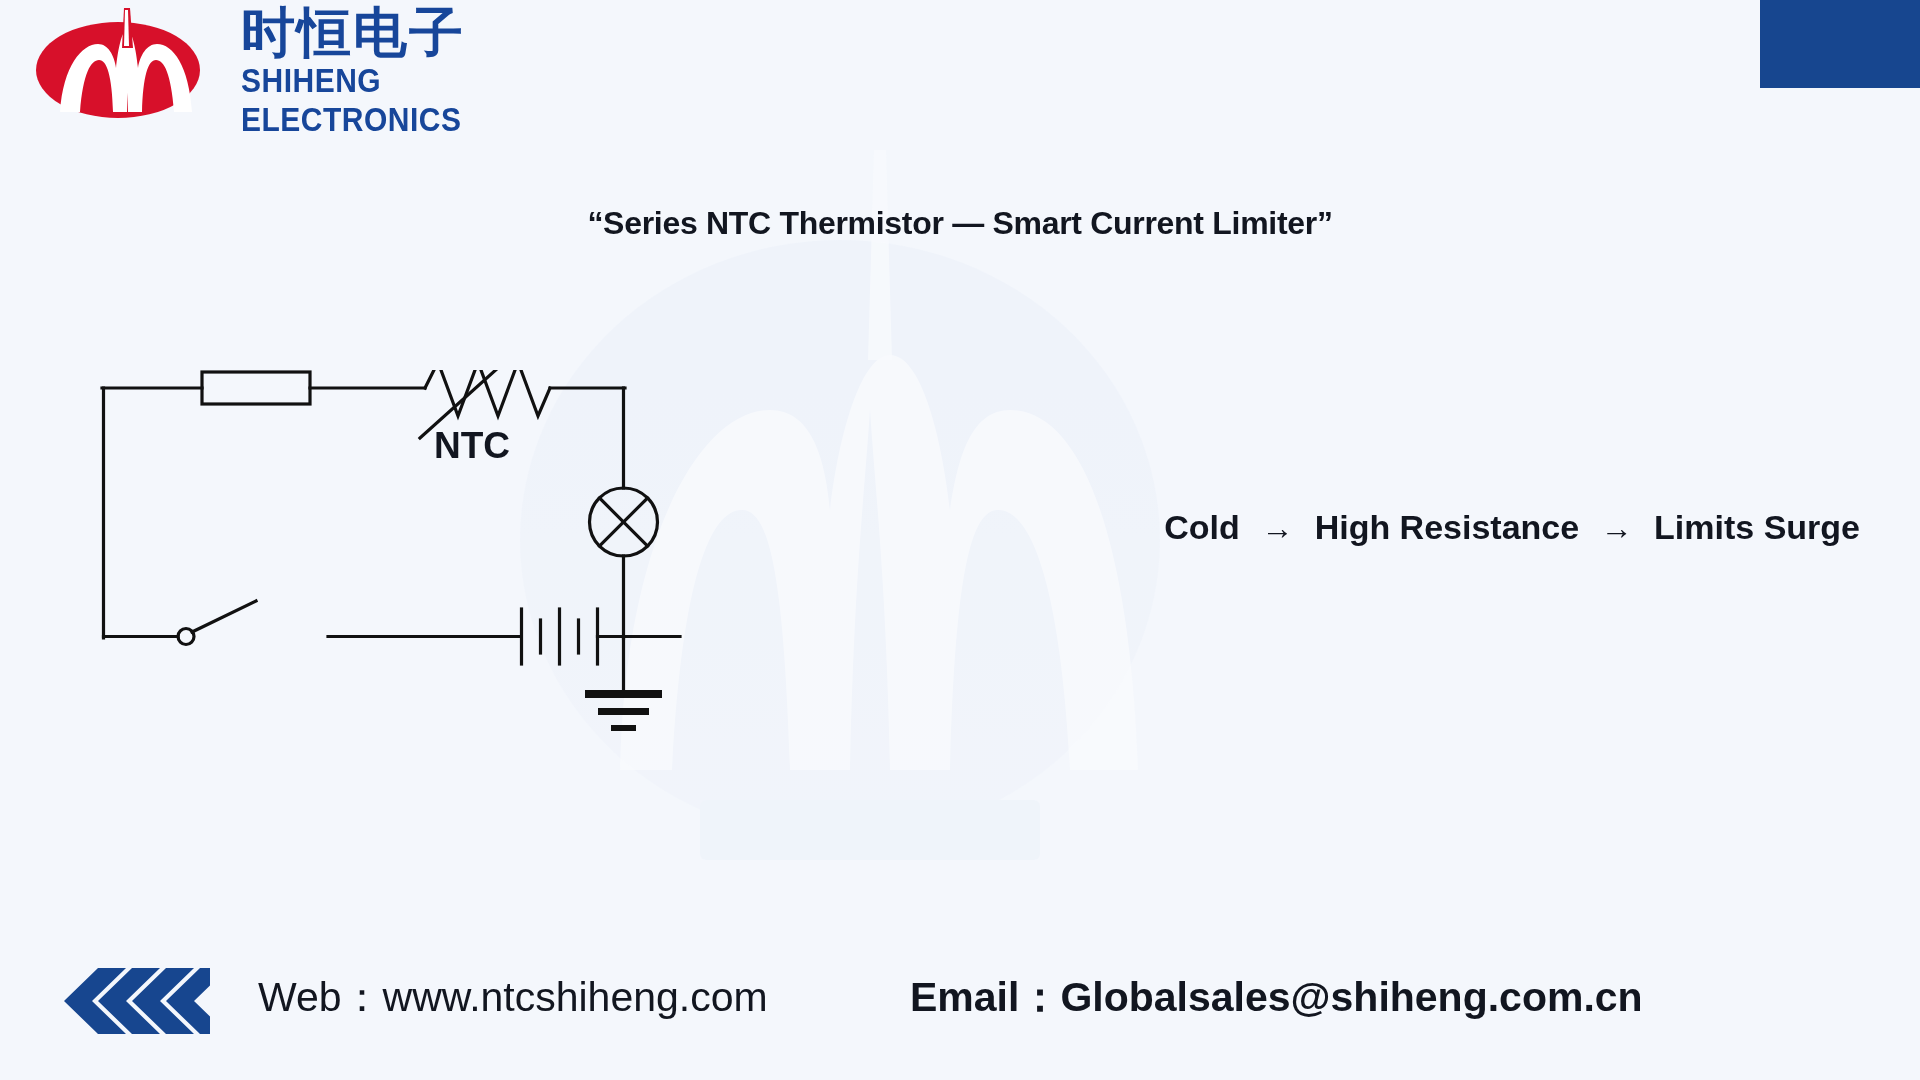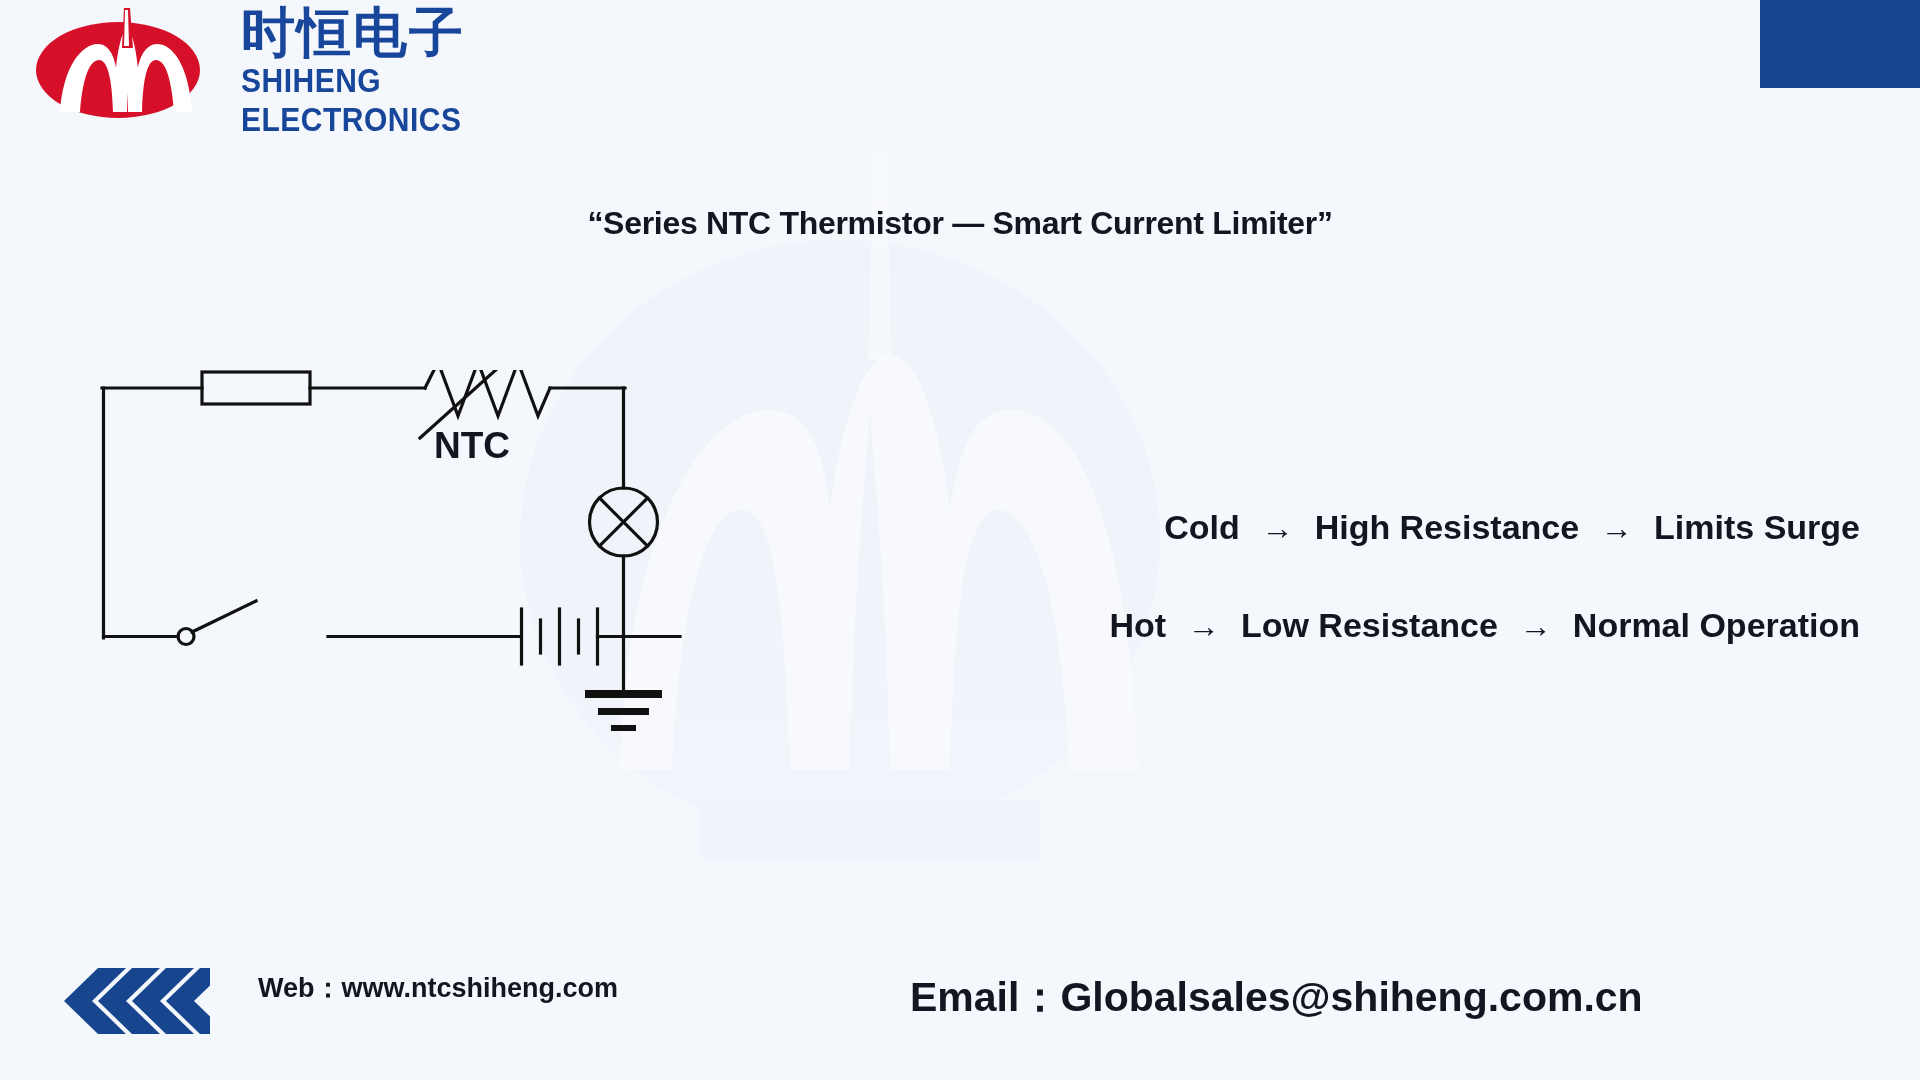--- a/index.html
+++ b/index.html
@@ -96,21 +96,21 @@
     height:76px;
   }
   .chev {
     position:absolute;
     left:50px; top:6px;
     width:160px; height:66px;
   }
   .footer-web {
     position:absolute;
     left:258px; top:8px;
-    font-size:27px; font-weight:bold; color:#121620;
+    font-size:41px; font-weight:normal; color:#121620;
     white-space:nowrap;
   }
   .footer-email {
     position:absolute;
     left:910px; top:8px;
     font-size:41px; font-weight:bold; color:#121620;
     white-space:nowrap;
   }
 </style>
 </head>
@@ -210,27 +210,20 @@
   </svg>
 
   <div class="statements">
     <div class="stmt stmt-1">
       <span>Cold</span>
       <span class="arrow-g">→</span>
       <span>High Resistance</span>
       <span class="arrow-g">→</span>
       <span>Limits Surge</span>
     </div>
-    <div class="stmt stmt-2">
-      <span>Hot</span>
-      <span class="arrow-g">→</span>
-      <span>Low Resistance</span>
-      <span class="arrow-g">→</span>
-      <span>Normal Operation</span>
-    </div>
   </div>
 
   <div class="footer">
     <svg class="chev" viewBox="0 0 160 66" xmlns="http://www.w3.org/2000/svg">
       <g fill="#17468f">
         <polygon points="48,0 76,0 42,33 76,66 48,66 14,33"></polygon>
         <polygon points="82,0 110,0 76,33 110,66 82,66 48,33"></polygon>
         <polygon points="116,0 144,0 110,33 144,66 116,66 82,33"></polygon>
         <polygon points="150,0 178,0 144,33 178,66 150,66 116,33"></polygon>
       </g>

